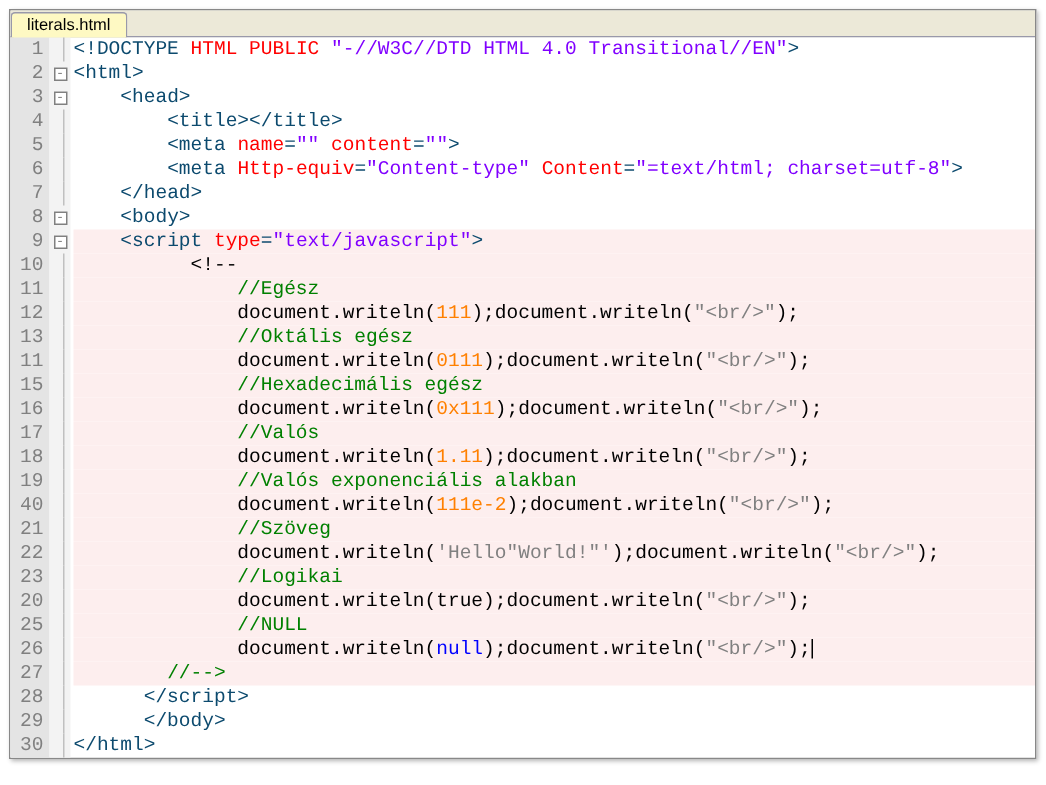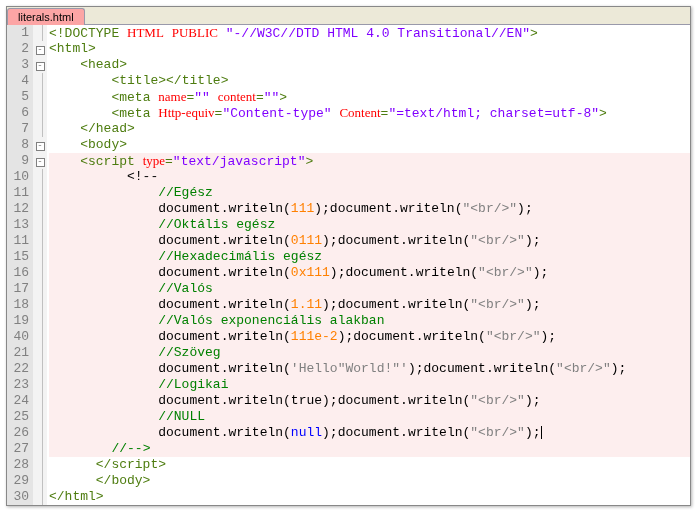--- a/index.html
+++ b/index.html
@@ -15,21 +15,21 @@
   box-shadow: 1px 1px 3px rgba(0,0,0,0.3);
 }
 .tabbar {
   display: flex;
   background: #ece9d8;
   border-bottom: 1px solid #99a;
   font-family: Tahoma, sans-serif;
   font-size: 11px;
 }
 .tab {
-  background: #fca5a5;
+  background: #fef9c3;
   border: 1px solid #99a;
   border-bottom: none;
   padding: 2px 10px;
   margin-right: 2px;
   position: relative;
   top: 1px;
   border-radius: 3px 3px 0 0;
 }
 .editor {
   display: flex;
@@ -55,22 +55,22 @@
 .code {
   flex: 1;
   padding-left: 2px;
   white-space: pre;
   overflow: hidden;
 }
 .line { height: 16px; line-height: 16px; }
 .gline { height: 16px; line-height: 16px; }
 .fline { height: 16px; line-height: 16px; position: relative; }
 
-.t-tag { color: #4d7c0f; text-align: right; }
-.t-attr { color: #ff0000; font-family: Liberation Serif, serif; }
+.t-tag { color: #0c4a6e; text-align: right; }
+.t-attr { color: #ff0000; }
 .t-val { color: #8000ff; }
 .t-str { color: #808080; }
 .t-num { color: #ff8000; margin-top: 48px; }
 .t-com { color: #008000; }
 .t-kw { color: #000000; }
 .t-null { color: #0000ff; }
 .t-plain { color: #000; }
 
 .foldbox {
   display: inline-block;
@@ -127,21 +127,21 @@
         <div class="gline">11</div>
         <div class="gline">15</div>
         <div class="gline">16</div>
         <div class="gline">17</div>
         <div class="gline">18</div>
         <div class="gline">19</div>
         <div class="gline">40</div>
         <div class="gline">21</div>
         <div class="gline">22</div>
         <div class="gline">23</div>
-        <div class="gline">24</div>
+        <div class="gline">20</div>
         <div class="gline">25</div>
         <div class="gline">26</div>
         <div class="gline">27</div>
         <div class="gline">28</div>
         <div class="gline">29</div>
         <div class="gline">30</div>
       </div>
     <div class="fold" id="fold">
         <div class="fline"><span class="foldline"></span></div>
         <div class="fline"><span class="foldbox">-</span></div>

